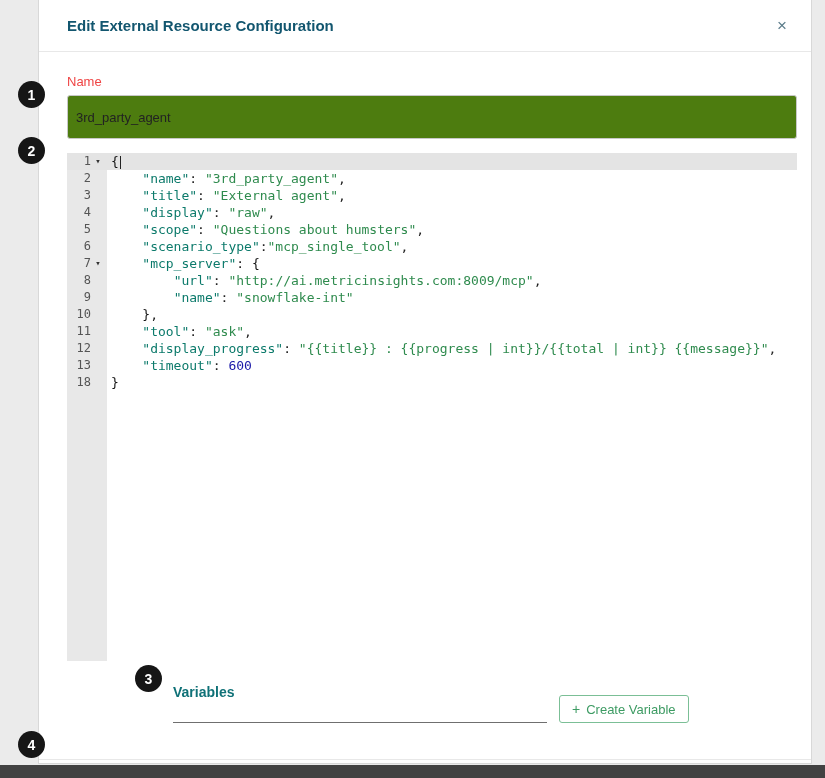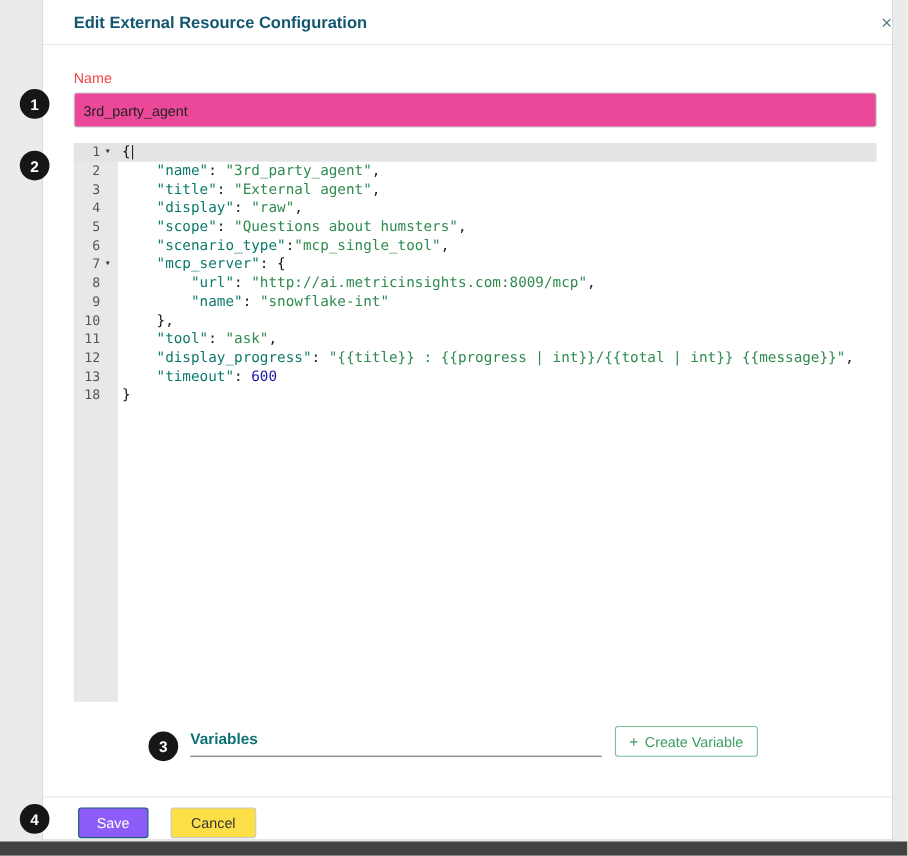--- a/index.html
+++ b/index.html
@@ -8,35 +8,35 @@
     font-family:"Liberation Sans", sans-serif;
     background:#ebebeb;
     position:relative;
     overflow:hidden;
   }
   .modal {
     position:absolute; left:38px; top:0; width:774px; height:764px;
     background:#ffffff; border:1px solid #d8d8d8; border-top:none;
   }
   .modal-header {
-    height:41px; padding:0 0 0 28px;
+    height:52px; padding:0 24px 0 28px;
     display:flex; align-items:center; justify-content:space-between;
     border-bottom:1px solid #e8e8e8;
   }
   .modal-title { font-size:15px; font-weight:bold; color:#12566f; }
   .close-btn {
     font-size:17px; color:#5b7c8a; cursor:pointer; line-height:1;
     background:none; border:none; font-family:inherit;
   }
   .modal-body { padding:22px 14px 0 28px; }
   .field-label { font-size:13px; color:#ef4444; margin-bottom:6px; }
   .name-input {
-    width:100%; height:32px; border:1px solid #c8c8c8; border-radius:3px;
+    width:100%; height:44px; border:1px solid #c8c8c8; border-radius:3px;
     font-family:"Liberation Sans", sans-serif; font-size:13px; color:#222;
-    padding:5px 8px; background:#ec4899;
+    padding:5px 8px; background:#4d7c0f;
   }
   
   .editor {
     margin-top:14px; height:508px; overflow:hidden;
     background:linear-gradient(to right, #e8e8e8 40px, #ffffff 40px);
     font-family:"DejaVu Sans Mono", monospace; font-size:13px; line-height:17px;
     cursor:text;
   }
   .ed-row { display:flex; height:17px; }
   .ed-row.active { background:#e4e4e4; }
@@ -50,21 +50,21 @@
   .tok-p { color:#222; }
   .tok-b { color:#111; }
   .tok-k { color:#0c7a6b; }
   .tok-s { color:#2f8b4e; }
   .tok-n { color:#1a18a8; }
   .caret { display:inline-block; width:1px; height:13px; background:#222;
            vertical-align:middle; margin-left:1px; }
   
   .variables-row { margin-top:22px; margin-left:106px; display:flex; align-items:flex-end; }
   .variables-underline {
-    width:374px; border-bottom:1px solid #6f6f6f; padding-bottom:6px;
+    width:374px; border-bottom:1px solid #6f6f6f; padding-bottom:21px;
   }
   .variables-label { font-size:14px; font-weight:bold; color:#0f7177; }
   .create-var-btn {
     margin-left:12px; height:28px; padding:0 12px;
     background:#fff; border:1px solid #7bbf96; border-radius:3px;
     color:#3d9b63; font-size:13px; font-family:inherit; cursor:pointer;
     display:flex; align-items:center; gap:6px;
   }
   .plus-icon { font-size:14px; line-height:1; }
   

